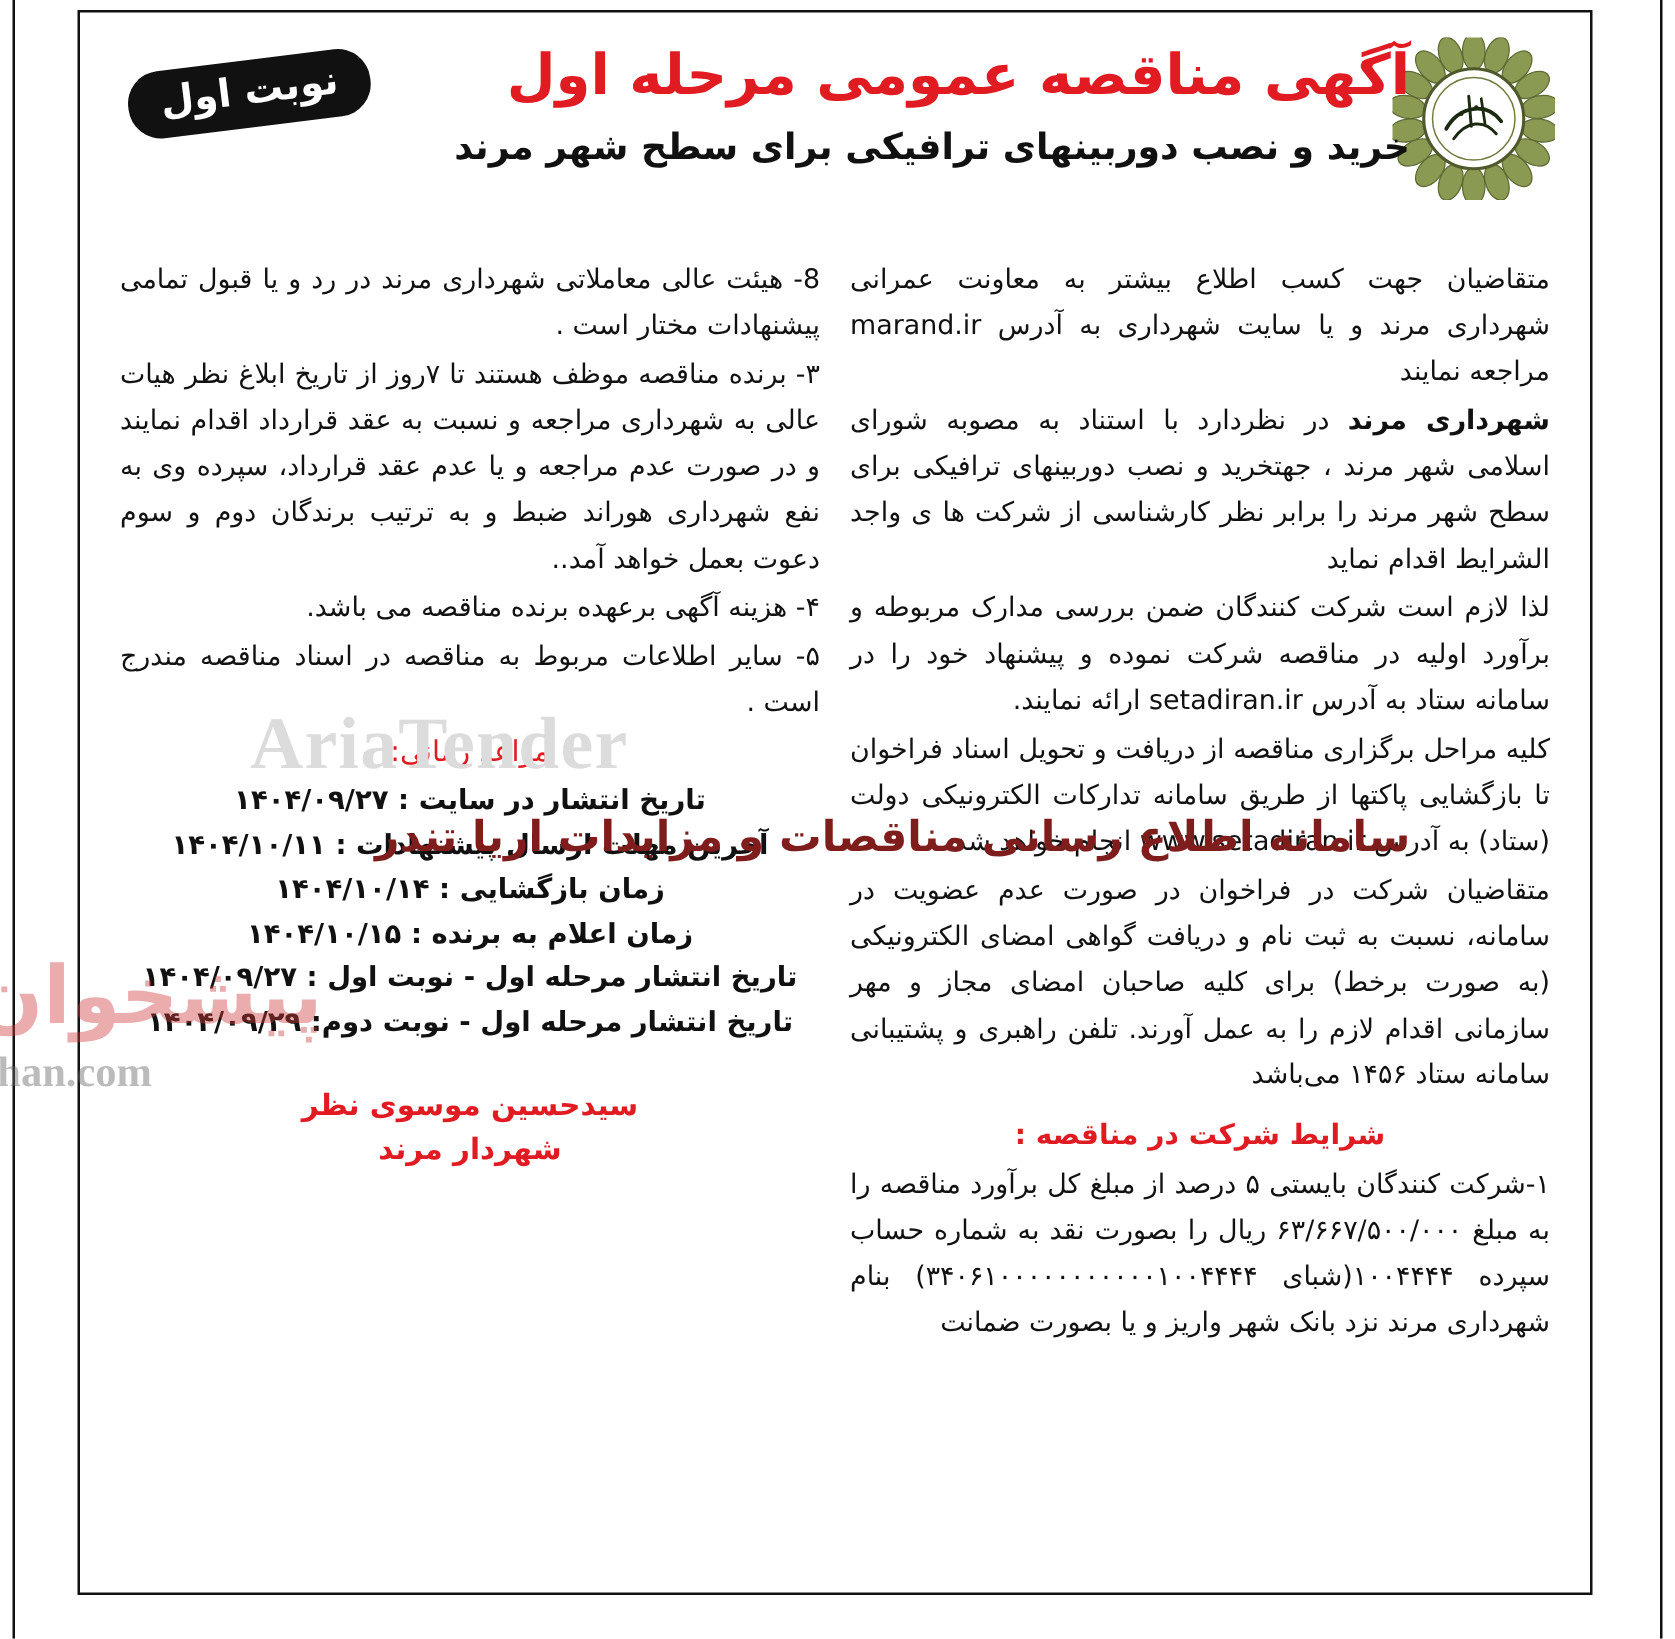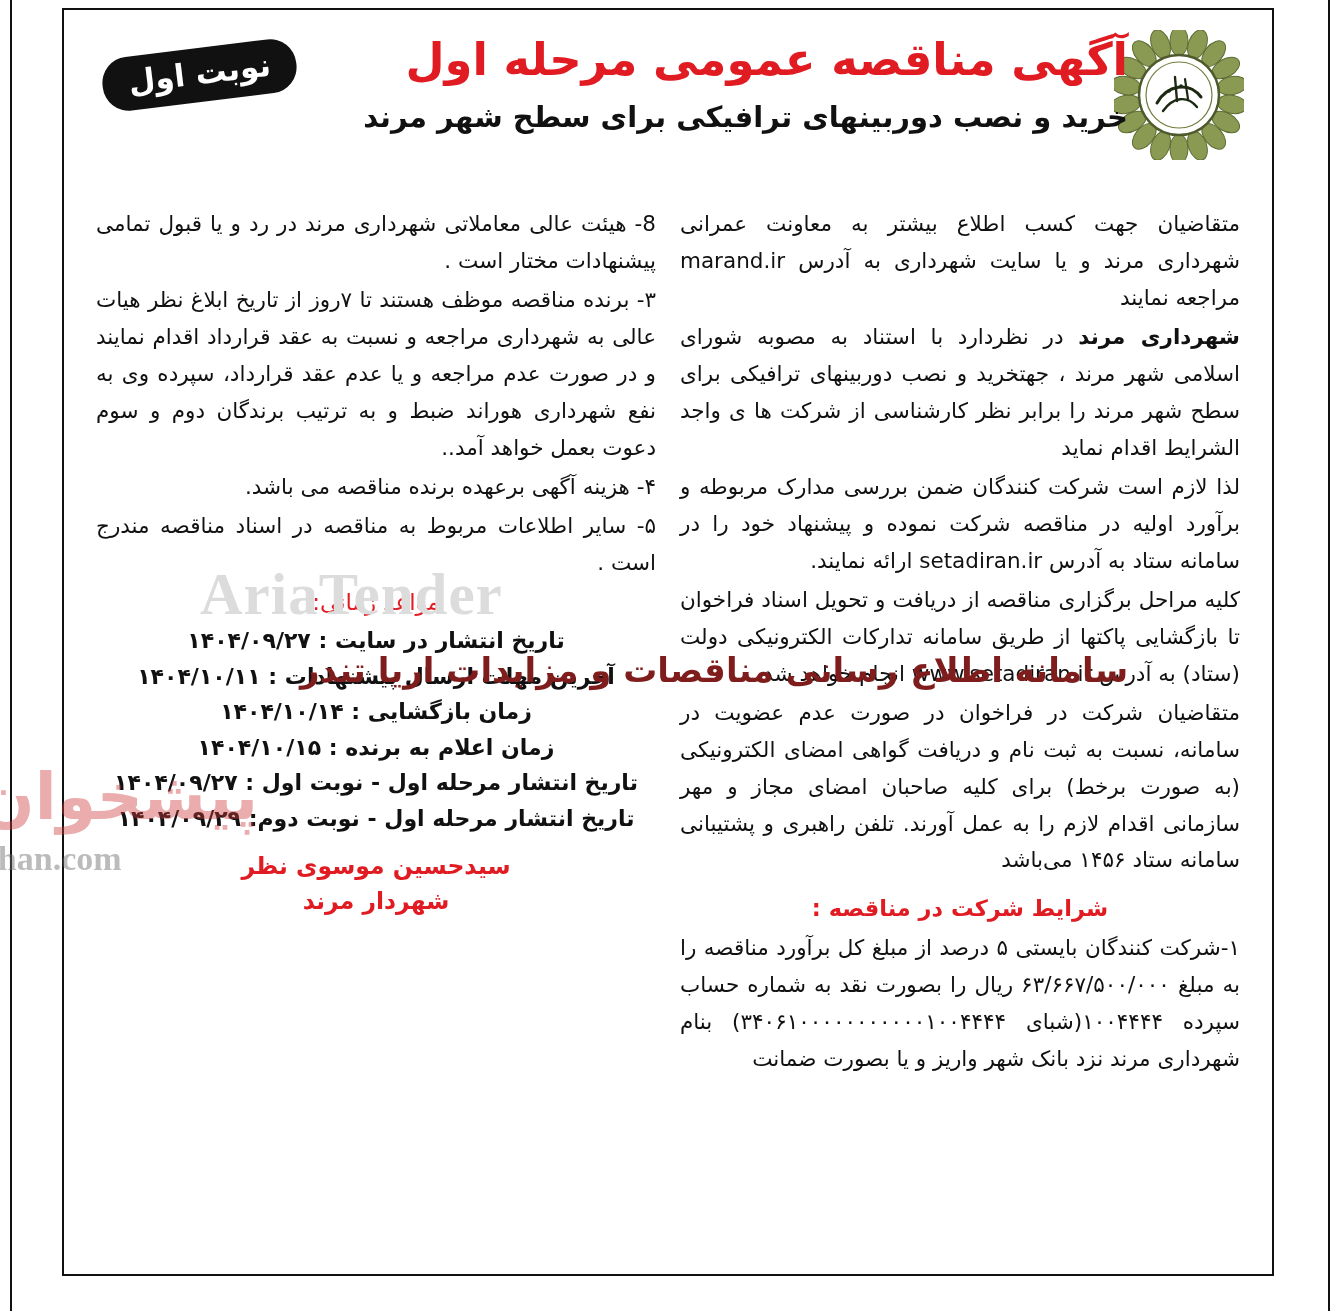--- a/index.html
+++ b/index.html
@@ -116,21 +116,21 @@
   }
   .dates .row{white-space:nowrap;text-align:center;}
   .dates-head{
     color:#e11b22;
     font-weight:normal;
     font-size:23px;
     text-align:center;
     margin-bottom:2px;
   }
   .signature{
-    margin-top:12px;
+    margin-top:30px;
     text-align:center;
     color:#e11b22;
     font-weight:bold;
     font-size:23.5px;
     line-height:1.5;
   }
 
   
   .wm{
     position:absolute;

